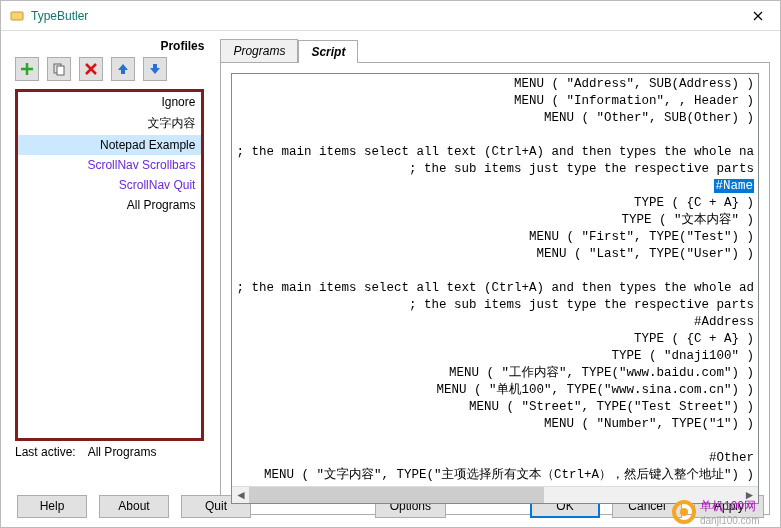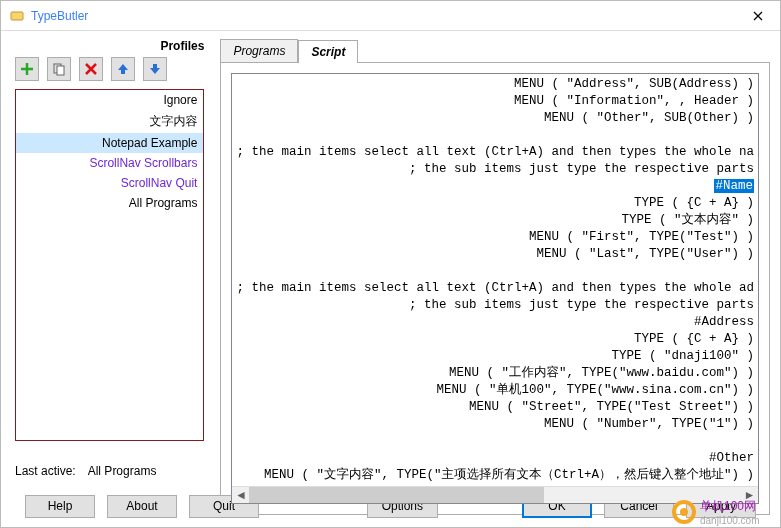--- a/index.html
+++ b/index.html
@@ -18,21 +18,21 @@
   align-items: center;
   padding: 0 0 0 8px;
   border-bottom: 1px solid #ddd;
   background: #fff;
 }
 .titlebar .appicon {
   width: 16px; height: 16px;
   margin-right: 6px;
   display: inline-flex;
 }
-.titlebar .title { flex: 1; font-size: 12px; color: #3b82f6; }
+.titlebar .title { flex: 1; font-size: 12px; color: #0f766e; }
 .titlebar .close {
   width: 45px; height: 28px;
   display: flex; align-items: center; justify-content: center;
   font-size: 14px; color: #000;
 }
 
 .content {
   display: flex;
   height: 458px;
   padding: 8px 10px 0 14px;
@@ -57,35 +57,35 @@
 .tbtn {
   width: 24px; height: 24px;
   border: 1px solid #adadad;
   background: #e1e1e1;
   display: flex; align-items: center; justify-content: center;
   cursor: pointer;
 }
 .tbtn svg { width: 14px; height: 14px; }
 
 .profile-list {
-  border: 1px solid #7f1d1d;
+  border: 3px solid #7f1d1d;
   background: #fff;
   height: 352px;
 }
 .profile-item {
   padding: 3px 6px;
   font-size: 12px;
   cursor: default;
   white-space: nowrap;
 }
 .profile-item.selected { background: #cce8ff; }
 .profile-item.disabled { color: #6d28d9; }
 
 .last-active {
-  margin-top: 23px;
+  margin-top: 4px;
   font-size: 12px;
   display: flex;
   gap: 12px;
 }
 
 .right {
   flex: 1;
   margin-left: 16px;
   display: flex;
   flex-direction: column;
@@ -162,21 +162,21 @@
 }
 .hscroll .thumb {
   position: absolute; left: 0; top: 0; height: 100%;
   width: 60%; background: #cdcdcd;
 }
 
 .footer {
   height: 34px;
   display: flex;
   align-items: center;
-  padding: 0 24px;
+  padding: 0 16px;
   gap: 12px;
 }
 .footer .spacer { flex: 1; }
 .winbtn {
   min-width: 70px;
   height: 23px;
   padding: 0 14px;
   border: 1px solid #adadad;
   background: #e1e1e1;
   font-size: 12px;

